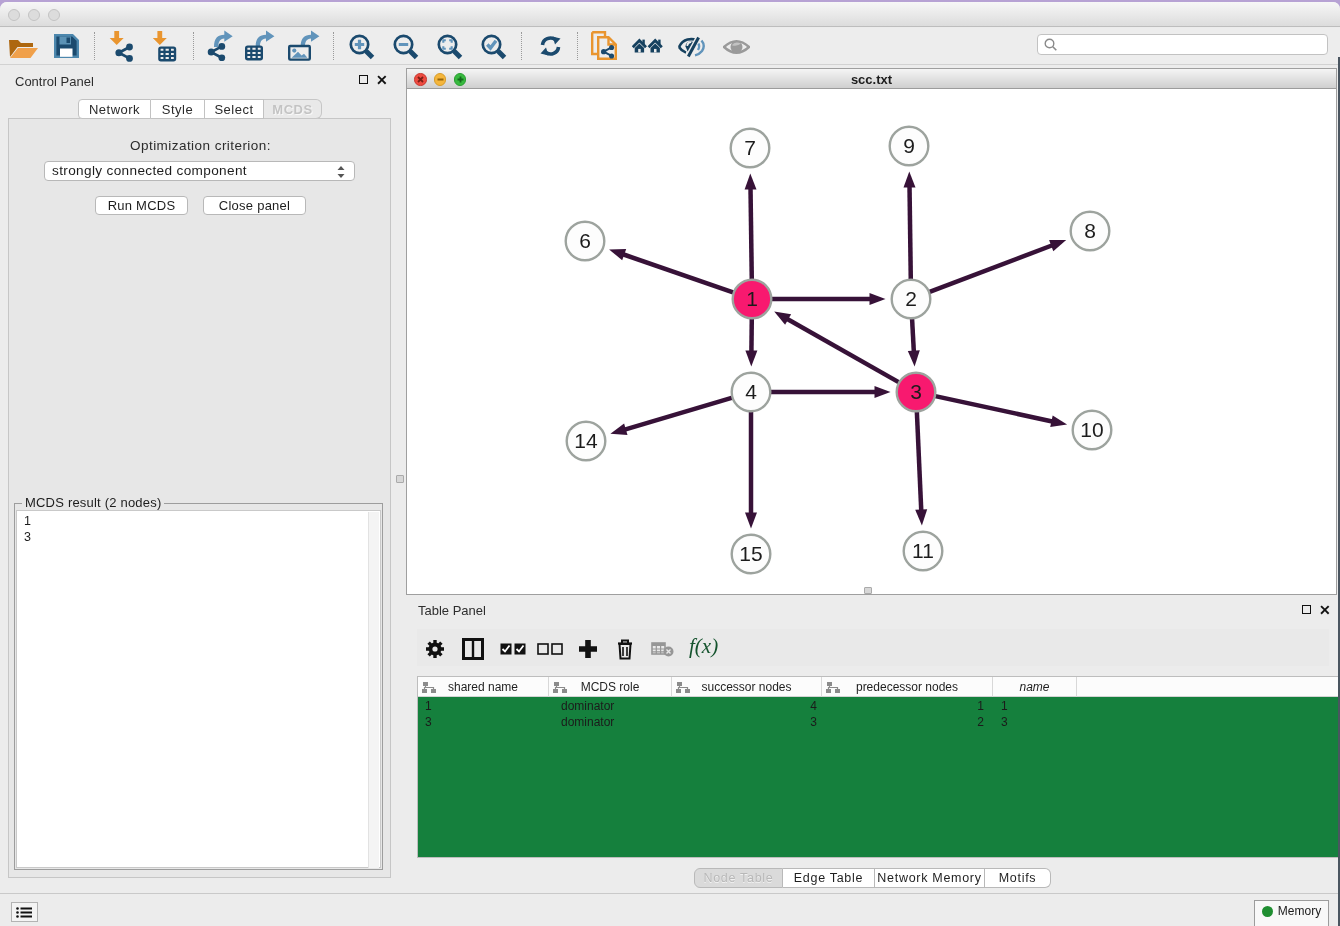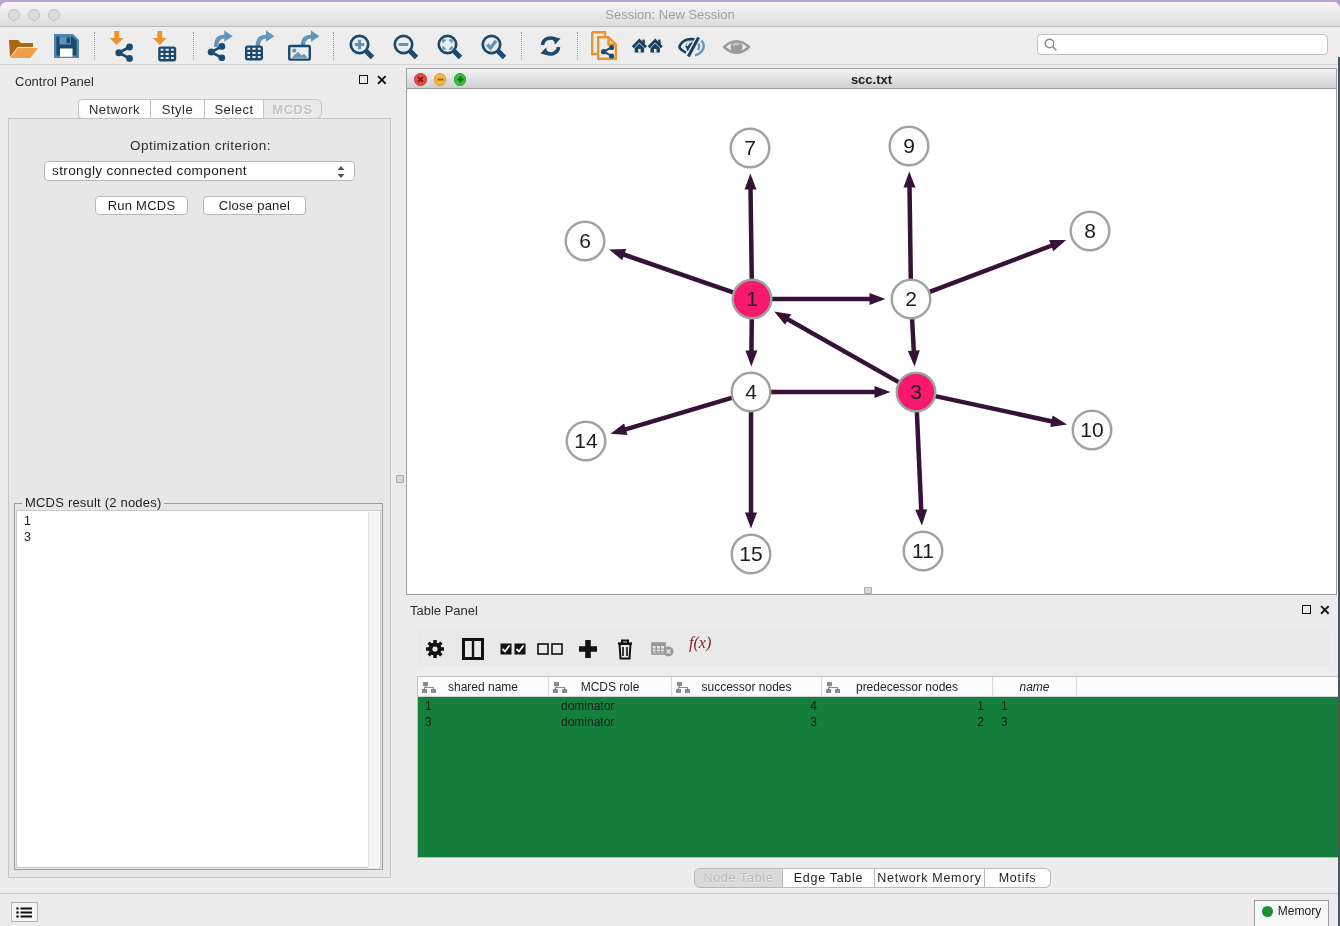--- a/index.html
+++ b/index.html
@@ -51,21 +51,21 @@
 .netwin { position:absolute; left:406px; top:66px; width:931px; height:527px;
   background:#fff; border:1px solid #9f9f9f; border-top:none; }
 .netbar { position:absolute; left:0; top:0; width:100%; height:21px;
   background:linear-gradient(#f5f5f5,#cfcfcf); border-top:1px solid #9f9f9f;
   border-bottom:1px solid #9c9c9c; }
 .nt { position:absolute; top:4px; width:12.5px; height:12.5px; border-radius:50%; }
 .netbar .wt { position:absolute; top:3px; width:100%; text-align:center;
   font-size:13px; font-weight:bold; color:#1c1c1c; }
 
 .tpanel { position:absolute; left:406px; top:597px; width:934px; height:294px; background:#ececec; }
-.tp-head { position:absolute; left:4px; top:4px; font-size:13px; color:#2e2e2e; }
+.tp-head { position:absolute; left:12px; top:4px; font-size:13px; color:#2e2e2e; }
 .tp-toolbar { position:absolute; left:11px; top:30px; width:912px; height:37px;
   background:#e9e9e9; }
 .ttable { position:absolute; left:11px; top:77px; width:1016px; height:182px;
   background:#15803d; border:1px solid #bdbdbd; }
 .thead { position:absolute; left:0; top:0; width:100%; height:20px;
   background:#fcfcfc; border-bottom:1px solid #d4d4d4; }
 .th { position:absolute; top:0; height:20px; border-right:1px solid #d8d8d8;
   font-size:12px; color:#1f1f1f; text-align:center; line-height:20px; }
 .trow { position:absolute; left:0; width:100%; height:16px; font-size:12px; color:#1b1b1b; }
 .td { position:absolute; top:1px; }
@@ -87,21 +87,20 @@
   background:#1f8e31; vertical-align:-2px; margin-right:5px; }
 .wicon { position:absolute; font-size:13px; color:#111; }
 </style>
 </head>
 <body>
 <div class="app">
   <div class="titlebar">
     <div class="tl" style="left:8px;"></div>
     <div class="tl" style="left:27.5px;"></div>
     <div class="tl" style="left:47.5px;"></div>
-    <div class="title-text">Session: New Session</div>
   </div>
   <div class="toolbar" id="toolbar">
 <div class="tsep" style="left:93.5px;"></div>
       <div class="tsep" style="left:192.5px;"></div>
       <div class="tsep" style="left:333px;"></div>
       <div class="tsep" style="left:521px;"></div>
       <div class="tsep" style="left:577px;"></div>
       <svg class="ticon" style="left:8px; top:8px;" width="32" height="23" viewBox="0 0 32 23">
         <path d="M1 4 L10 4 L13 7 L25 7 L25 11 L9.5 11 L2 21 Z" fill="#ad6710"></path>
         <path d="M2 22 L10 12 L30 12 L22.5 22 Z" fill="#f0a04a"></path>
@@ -374,21 +373,21 @@
 </svg>
         <svg style="position:absolute;left:234px;top:12px;" width="24" height="16" viewBox="0 0 24 16">
 <g opacity="0.45">
 <rect x="1" y="2" width="13" height="11" fill="none" stroke="#333" stroke-width="1.6"></rect>
 <rect x="1" y="2" width="13" height="3" fill="#333"></rect>
 <path d="M1 8 L14 8 M1 10.8 L14 10.8 M5.3 5 L5.3 13 M9.6 5 L9.6 13" stroke="#333" stroke-width="1.2"></path>
 <circle cx="17.5" cy="10.5" r="5" fill="#333"></circle>
 <path d="M15.5 8.5 L19.5 12.5 M19.5 8.5 L15.5 12.5" stroke="#e9e9e9" stroke-width="1.4"></path>
 </g>
 </svg>
-        <div style="position:absolute;left:272px;top:5px;font-family:'Liberation Serif',serif;font-style:italic;font-size:16px;color:#7f1d1d;">f(x)</div>
+        <div style="position:absolute;left:272px;top:5px;font-family:'Liberation Serif',serif;font-style:italic;font-size:21px;color:#14532d;">f(x)</div>
       </div>
     <div class="ttable">
       <div class="thead">
           <div class="th" style="left:0px;width:131px;"><svg width="15" height="13" viewBox="0 0 15 13" style="position:absolute;left:4px;top:4px;">
               <g fill="#8b8b8b">
                 <rect x="1" y="1" width="5" height="4"></rect>
                 <rect x="0" y="8" width="5" height="4"></rect>
                 <rect x="9" y="8" width="5" height="4"></rect>
                 <path d="M3.5 5 L3.5 6.5 L11.5 6.5 L11.5 8 M3.5 6.5 L2.5 6.5 L2.5 8" stroke="#8b8b8b" fill="none" stroke-width="1.2"></path>
               </g>

